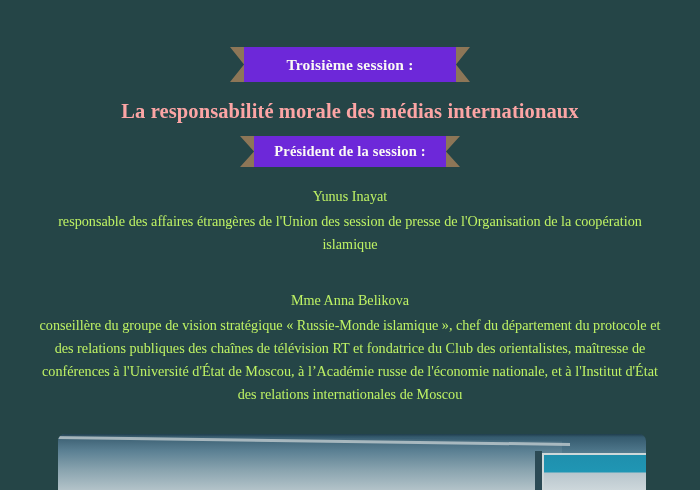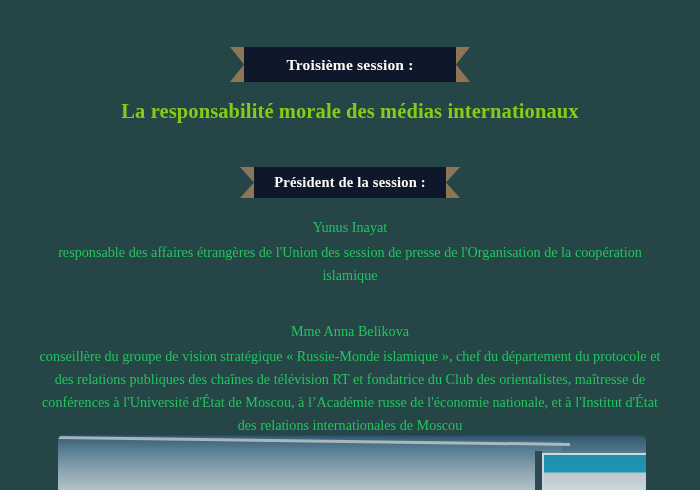--- a/index.html
+++ b/index.html
@@ -21,21 +21,21 @@
     inset: 0;
     background: #254547;
     display: flex;
     flex-direction: column;
     align-items: center;
   }
 
   
   .ribbon {
     position: relative;
-    background: #0f172a;
+    background: #6d28d9;
     color: #fbfaf5;
     font-weight: bold;
     text-align: center;
     display: flex;
     align-items: center;
     justify-content: center;
     letter-spacing: 0.2px;
     box-sizing: border-box;
   }
   .ribbon::before,
@@ -59,42 +59,42 @@
   .ribbon-1 {
     width: 212px;
     height: 35px;
     margin-top: 47px;
     font-size: 15.5px;
   }
 
   .ribbon-2 {
     width: 192px;
     height: 31px;
-    margin-top: 44px;
+    margin-top: 13px;
     font-size: 14.5px;
   }
 
   
   .main-title {
     margin-top: 18px;
     font-size: 20.5px;
     font-weight: bold;
-    color: #84cc16;
+    color: #fca5a5;
     text-align: center;
     letter-spacing: 0.1px;
     white-space: nowrap;
   }
 
   
   .speaker-block {
     text-align: center;
     width: 660px;
     font-size: 14.2px;
     line-height: 23px;
-    color: #22c55e;
+    color: #bef264;
   }
   .speaker-1 { margin-top: 18px; }
   .speaker-2 { margin-top: 33px; }
 
   .speaker-name {
     display: block;
     margin-bottom: 2px;
   }
   .speaker-role {
     display: block;

